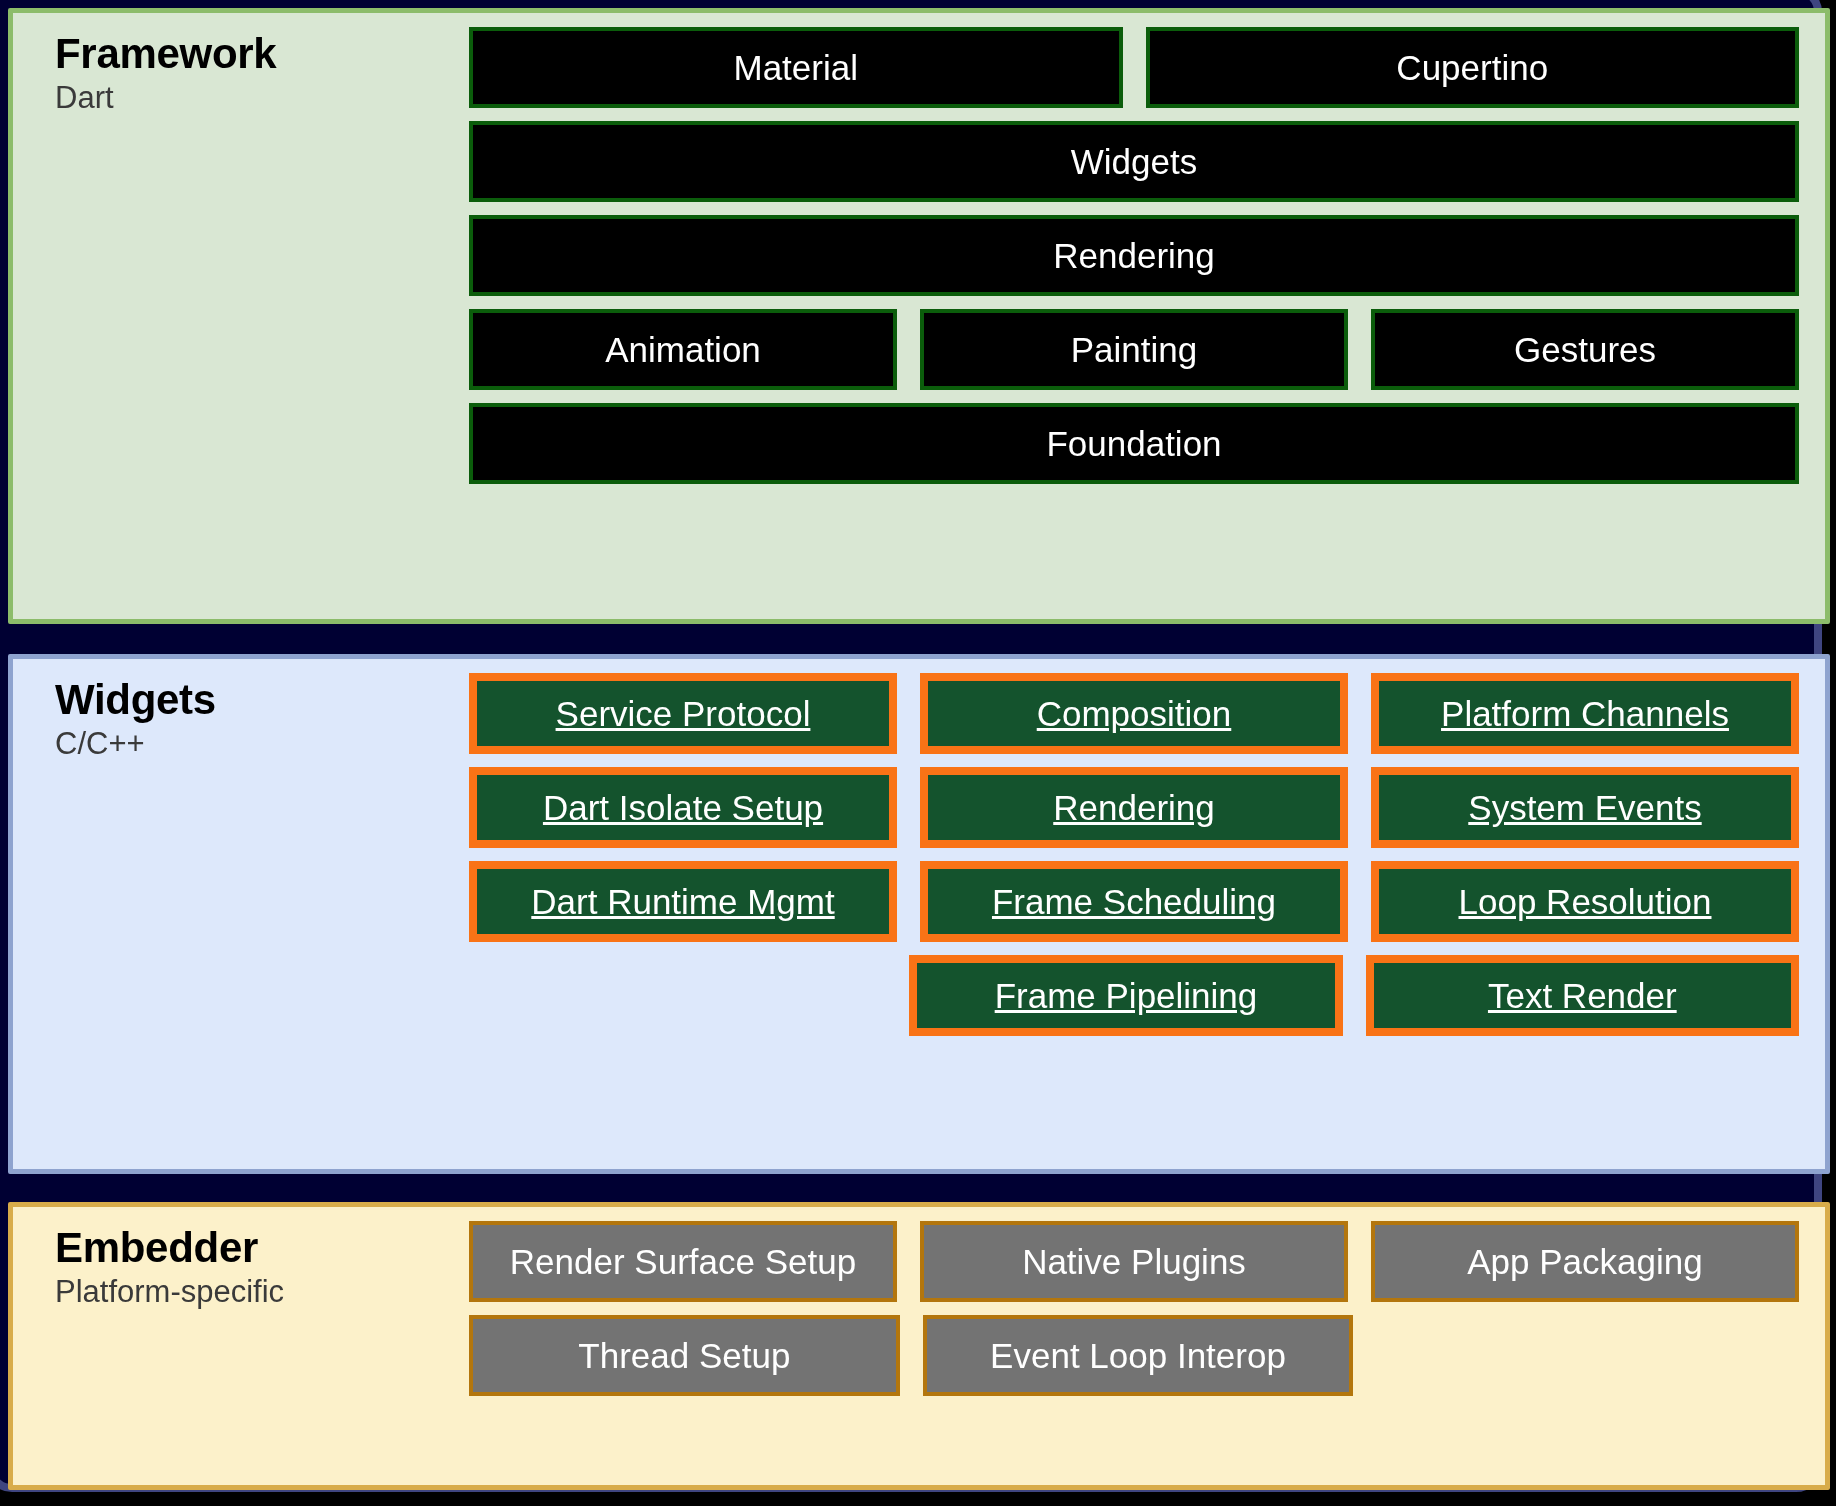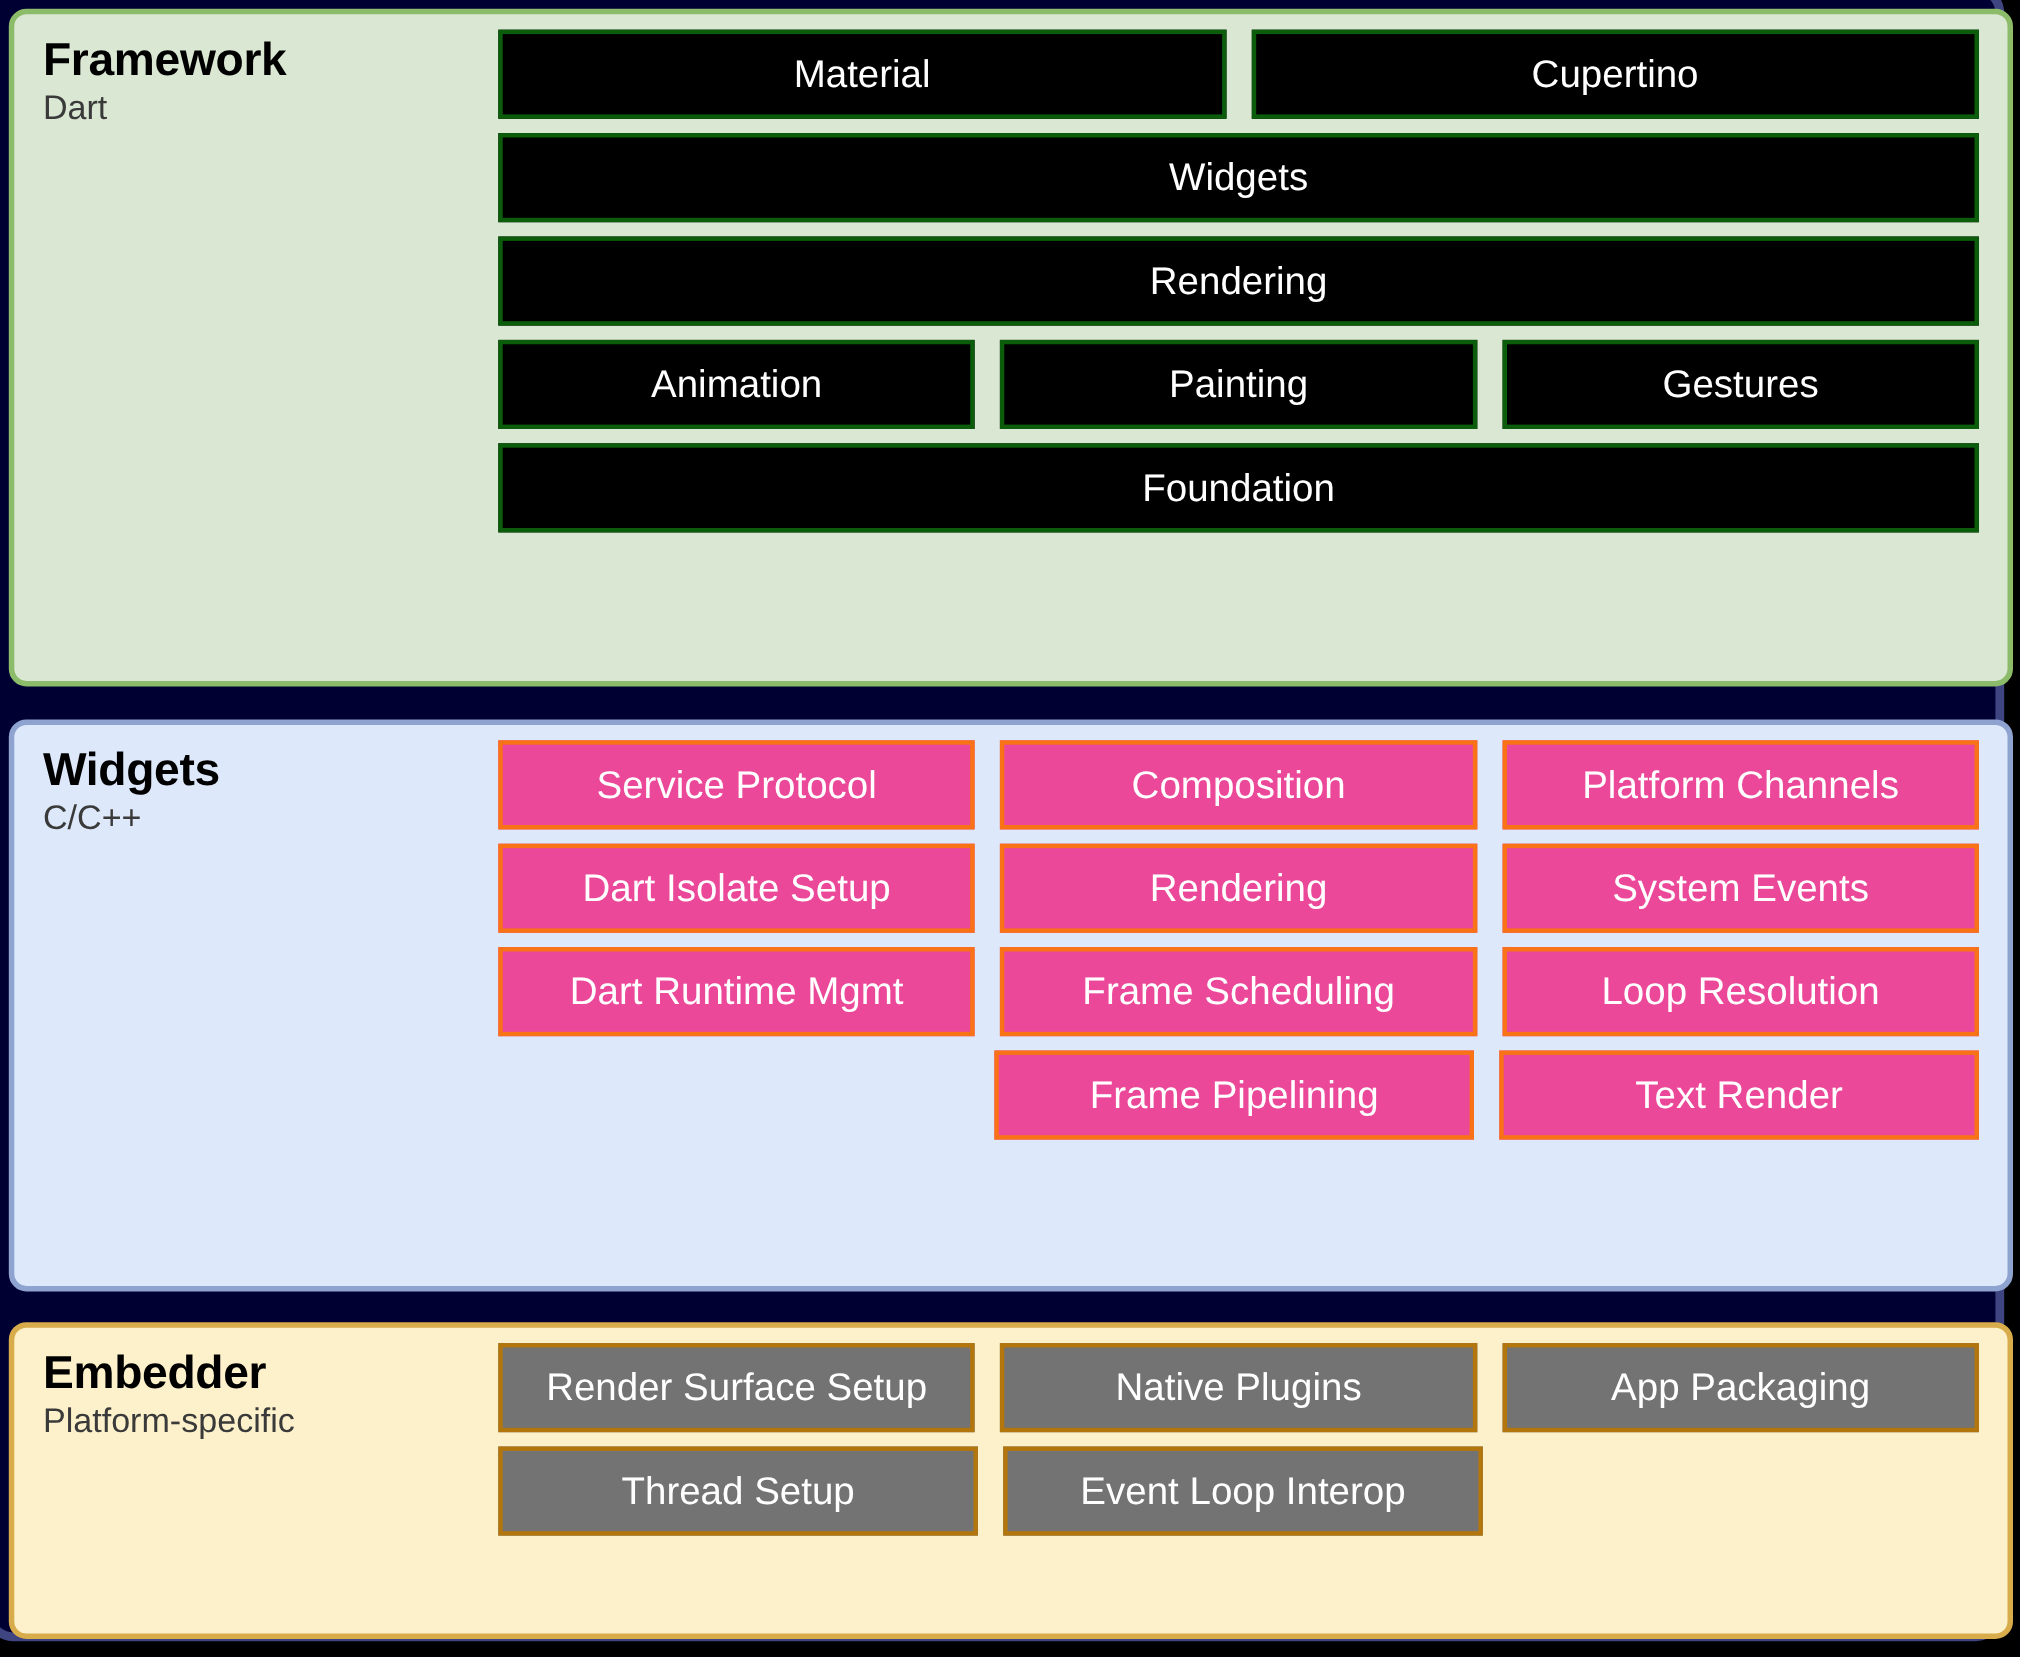--- a/index.html
+++ b/index.html
@@ -24,24 +24,25 @@
     background: #000033;
     border: 8px solid #3f4580;
     border-radius: 26px;
     box-sizing: border-box;
     padding: 6px;
   }
 
   .layer {
     position: absolute;
     box-sizing: border-box;
-    border-radius: 16px;
+    border-radius: 2px;
     display: flex;
     flex-direction: row;
     align-items: flex-start;
+    padding-left: 16px;
   }
 
   
   .layer.framework {
     left: 14px;
     top: 14px;
     width: 1822px;
     height: 616px;
     background: #d9e7d3;
     border: 5px solid #8cbc6a;
@@ -116,22 +117,23 @@
   .node.spacer {
     background: transparent;
     border: none;
   }
 
   .node.green {
     background: #000000;
     border: 4px solid #0b5d0b;
   }
   .node.blue {
-    background: #ec4899;
-    border: 4px solid #f97316;
+    background: #14532d;
+    border: 8px solid #f97316;
+    text-decoration: underline;
   }
   .node.orange {
     background: #737373;
     border: 4px solid #b3760d;
   }
   .c2 { flex: 2 1 0; }
   .c3 { flex: 3 1 0; }
   .full { flex: 1 1 100%; }
 </style>
 </head>

